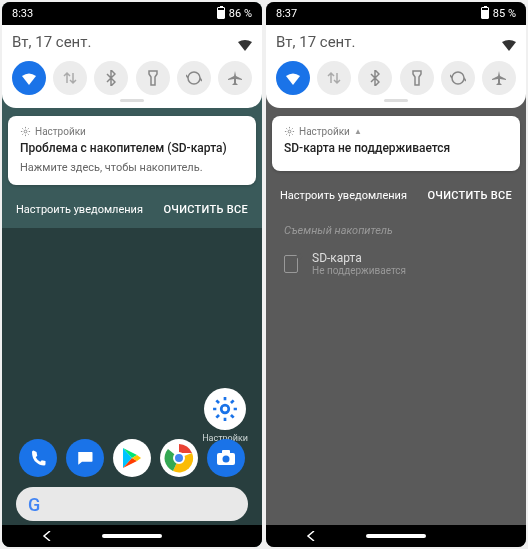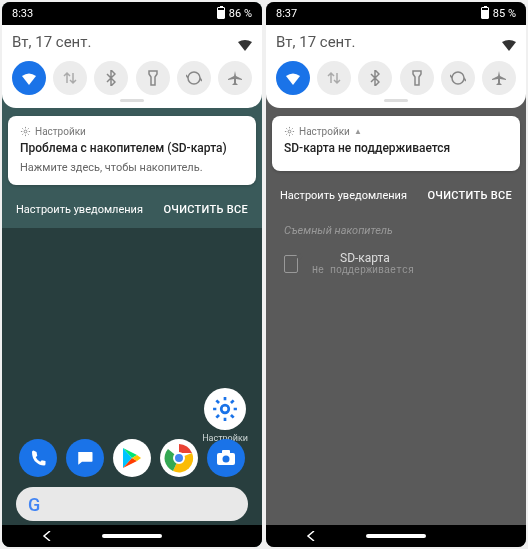--- a/index.html
+++ b/index.html
@@ -35,22 +35,22 @@
 .dock-icon { width: 38px; height: 38px; border-radius: 50%; display: flex; align-items: center; justify-content: center; font-size: 18px; color: #fff; }
 .di-phone { background: #1a73e8; }
 .di-msg { background: #1a73e8; }
 .di-play { background: #fff; }
 .di-chrome { background: #fff; }
 .di-cam { background: #1a73e8; }
 .searchbar { position: absolute; bottom: 26px; left: 14px; right: 14px; height: 34px; background: #e8e8e8; border-radius: 17px; display: flex; align-items: center; padding: 0 12px; }
 .g-logo { font-size: 18px; font-weight: 500; }
 .g-logo .b { color: #4285f4; }
 .listrow { display: flex; align-items: center; gap: 14px; padding: 12px 18px; color: #bbb; }
-.listrow .title { font-size: 12px; color: #ddd; margin-left: 28px; }
-.listrow .sub { font-size: 10px; color: #999; font-family: Liberation Mono, monospace; }
+.listrow .title { font-size: 12px; color: #ddd; }
+.listrow .sub { font-size: 10px; color: #999; }
 .section-label { font-size: 11px; color: #999; padding: 10px 18px 2px; font-style: italic; }
 .navbar { position: absolute; bottom: 0; left: 0; right: 0; height: 22px; background: #000; display: flex; align-items: center; justify-content: center; gap: 50px; }
 .nav-back { color: #fff; font-size: 12px; }
 .nav-pill { width: 60px; height: 4px; background: #fff; border-radius: 2px; }
 .sd-icon { width: 14px; height: 18px; border: 1.5px solid #999; border-radius: 2px 2px 2px 2px; position: relative; }
 .sd-icon::before { content: ""; position: absolute; top: -1.5px; right: -1.5px; width: 5px; height: 5px; background: #5a5a5a; transform: rotate(45deg) translate(2px,-2px); }
 svg { display: block; }
 </style>
 </head>
 <body>

